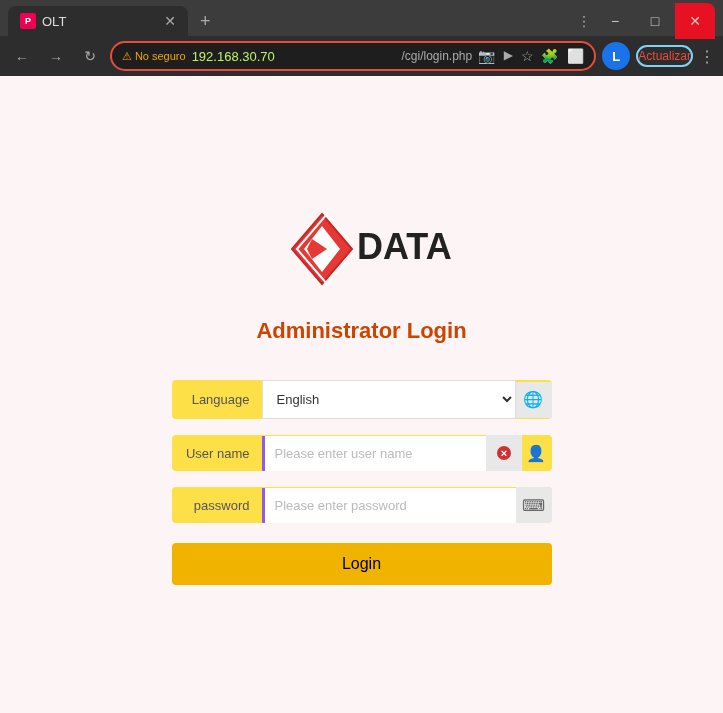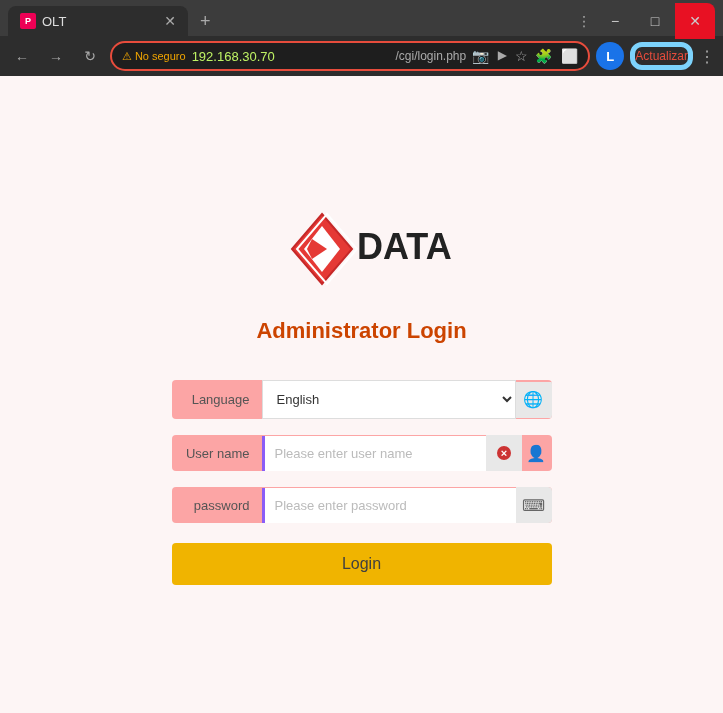--- a/index.html
+++ b/index.html
@@ -18,42 +18,42 @@
     .win-btn { width: 40px; height: 36px; display: flex; align-items: center; justify-content: center; color: #ccc; font-size: 14px; cursor: pointer; }
     .win-btn.close { background: #e81123; border-radius: 0 8px 0 0; }
 
     .address-bar-row { display: flex; align-items: center; background: #2d2d2d; height: 40px; padding: 4px 8px; gap: 6px; }
     .nav-btn { width: 28px; height: 28px; border-radius: 50%; display: flex; align-items: center; justify-content: center; color: #aaa; font-size: 14px; cursor: pointer; background: transparent; }
     .address-bar-wrapper { flex: 1; display: flex; align-items: center; background: #1e1e1e; border-radius: 20px; height: 30px; padding: 0 10px; gap: 6px; border: 2px solid #e74c3c; }
     .security-warning { color: #f0a500; font-size: 11px; display: flex; align-items: center; gap: 3px; }
     .address-text { color: #bef264; font-size: 13px; flex: 1; }
     .address-bar-icons { display: flex; gap: 8px; color: #aaa; font-size: 14px; }
     .profile-btn { width: 28px; height: 28px; border-radius: 50%; background: #1a73e8; display: flex; align-items: center; justify-content: center; color: white; font-size: 13px; font-weight: bold; cursor: pointer; }
-    .update-btn { background: transparent; border: 5px solid #7dd3fc; color: #e74c3c; border-radius: 12px; padding: 2px 0; font-size: 12px; cursor: pointer; }
+    .update-btn { background: transparent; border: 2px solid #7dd3fc; color: #e74c3c; border-radius: 12px; padding: 2px 0; font-size: 12px; cursor: pointer; }
 
     
     .page-content { background: #fdf5f5; width: 100%; height: calc(713px - 76px); display: flex; flex-direction: column; align-items: center; justify-content: center; padding: 36px; }
 
     
     .logo-area { margin-bottom: 20px; }
     .logo-svg { width: 180px; height: 90px; }
 
     
     .login-title { color: #cc4400; font-size: 22px; font-weight: bold; margin-bottom: 36px; }
     .login-form { background: transparent; width: 380px; }
-    .form-row { display: flex; align-items: center; margin-bottom: 16px; background: #fca5a5; border-radius: 4px; overflow: hidden; }
+    .form-row { display: flex; align-items: center; margin-bottom: 16px; background: #fde047; border-radius: 4px; overflow: hidden; }
     .form-label { width: 90px; text-align: right; padding-right: 12px; font-size: 13px; color: #555; flex-shrink: 0; }
     .form-input-wrapper { flex: 1; display: flex; align-items: center; background: white; border-left: 3px solid #8b5cf6; }
     .form-input { border: none; outline: none; padding: 10px 10px; font-size: 13px; color: #aaa; width: 100%; background: white; }
     .form-input::placeholder { color: #bbb; }
     .form-icon { width: 36px; height: 36px; display: flex; align-items: center; justify-content: center; background: #e8e8e8; color: #666; font-size: 16px; cursor: pointer; flex-shrink: 0; }
     .form-icon-extra { width: 30px; height: 36px; display: flex; align-items: center; justify-content: center; color: #666; font-size: 16px; cursor: pointer; }
     .select-wrapper { flex: 1; display: flex; align-items: flex-end; background: white; border-left: 3px solid #e0c0c0; border: 1px solid #ddd; }
     .select-wrapper select { border: none; outline: none; padding: 10px 10px; font-size: 13px; color: #333; width: 100%; background: white; cursor: pointer; }
-    .login-btn { width: 100%; padding: 12px; background: #f0b400; border: none; border-radius: 4px; font-size: 16px; color: #404040; cursor: pointer; margin-top: 4px; font-weight: 500; }
+    .login-btn { width: 100%; padding: 12px; background: #f0b400; border: none; border-radius: 4px; font-size: 16px; color: #000000; cursor: pointer; margin-top: 4px; font-weight: 500; }
   </style>
 </head>
 <body>
 
 <div class="browser-chrome">
 
   <div class="tab-bar">
     <div class="tab">
       <div class="tab-favicon">P</div>
       <span class="tab-title">OLT</span>

